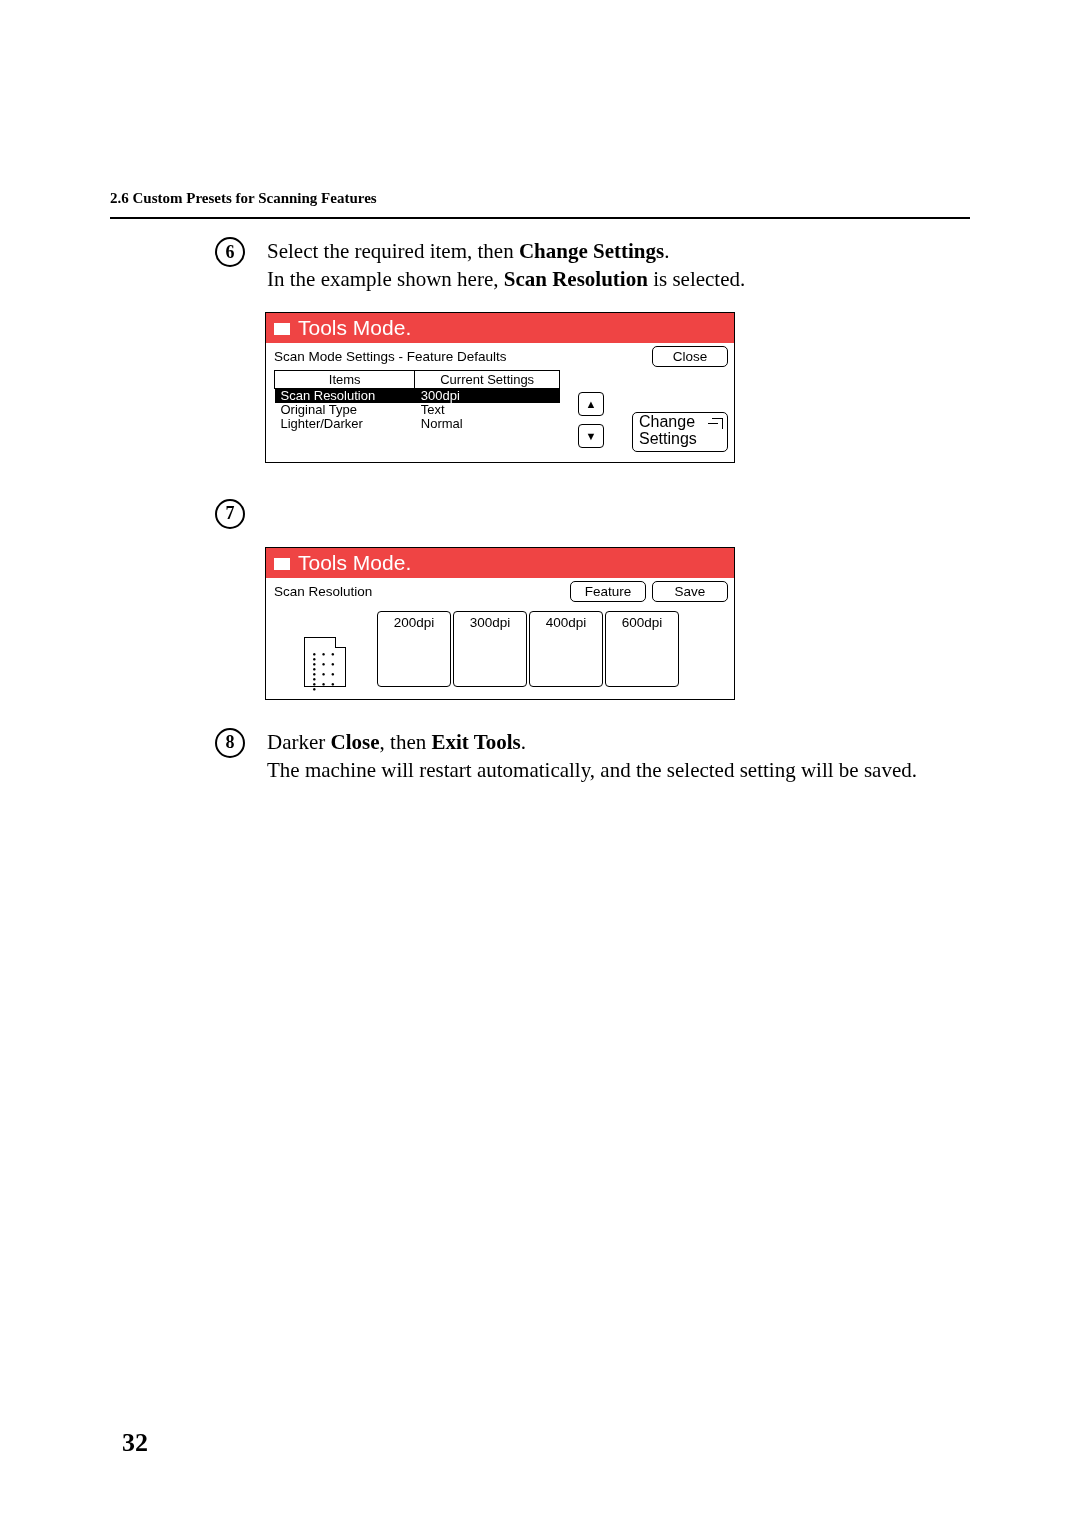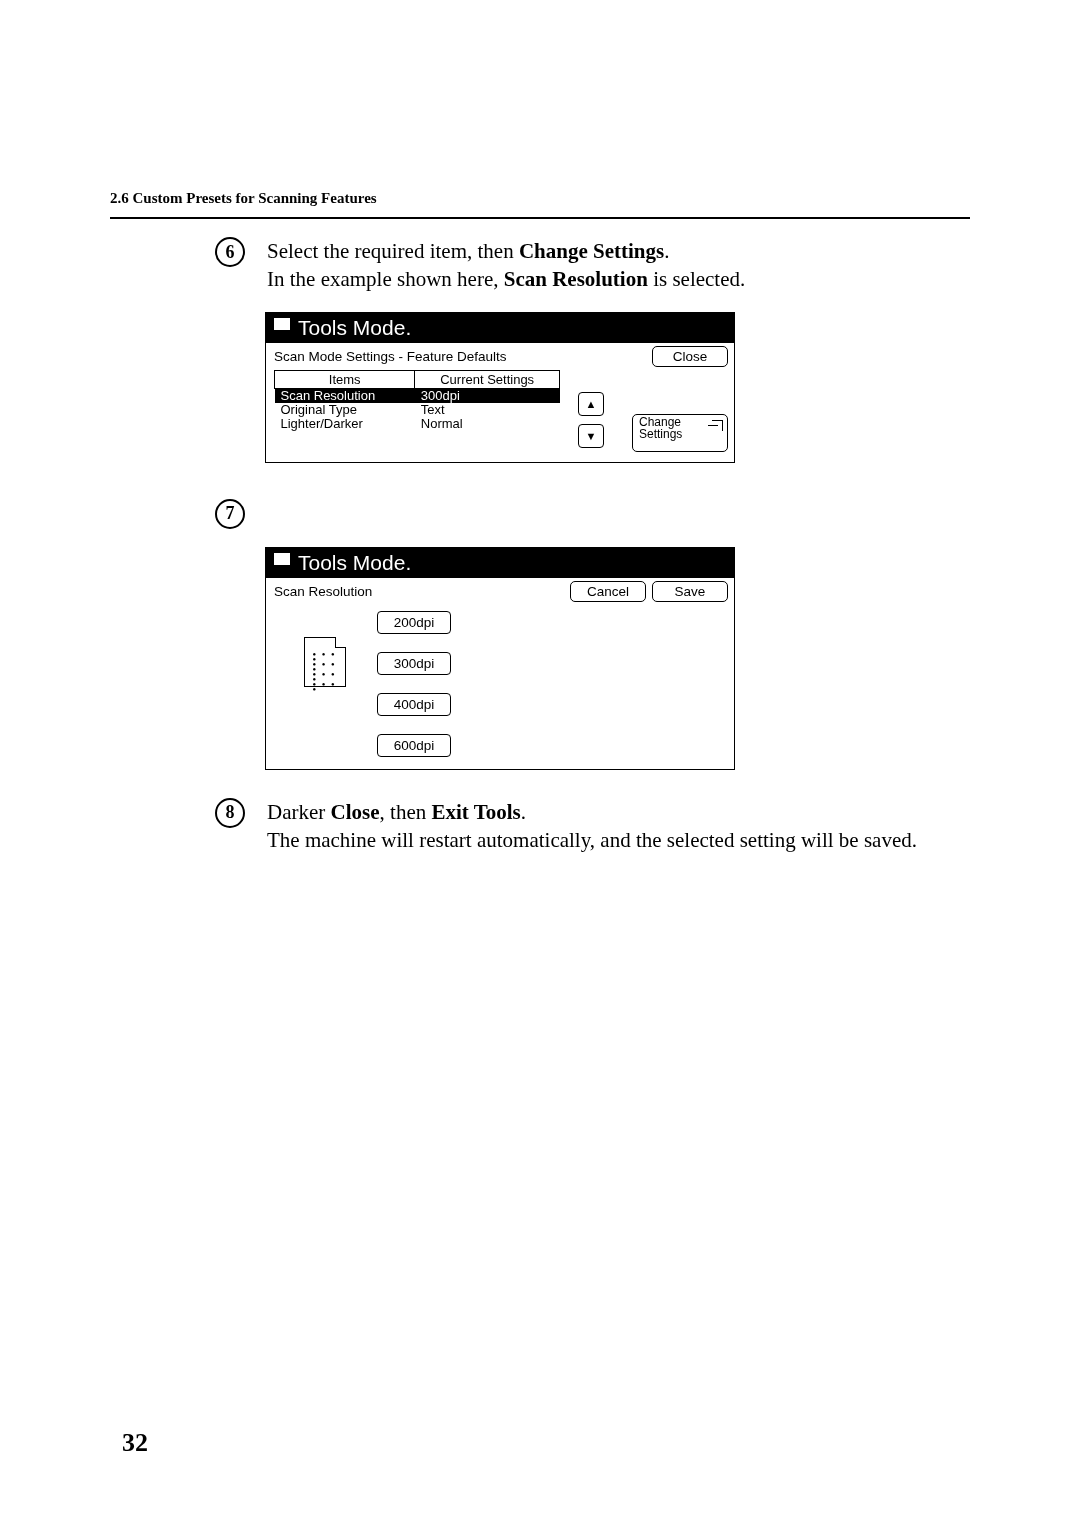--- a/index.html
+++ b/index.html
@@ -51,25 +51,26 @@
 
   .panel {
     margin-left: 155px;
     width: 470px;
     border: 1px solid #000;
     background: #fff;
     box-sizing: border-box;
     font-family: Arial, Helvetica, sans-serif;
   }
   .panel-title {
-    background: #000000;
+    background: #ef4444;
     color: #fff;
     font-size: 21px;
     padding: 3px 8px;
     display: flex;
+    align-items: center;
   }
   .panel-title .icon {
     width: 18px;
     height: 14px;
     margin-right: 6px;
     position: relative;
     display: inline-block;
   }
   .panel-title .icon::before {
     content: "";
@@ -149,22 +150,22 @@
     flex-direction: column;
     justify-content: flex-end;
     align-items: flex-start;
     padding-left: 28px;
     padding-bottom: 0;
   }
   .change-btn {
     border: 1px solid #000;
     border-radius: 5px;
     width: 84px;
-    padding: 1px 4px 10px 6px;
-    font-size: 12px;
+    padding: 1px 4px 3px 6px;
+    font-size: 16px;
     line-height: 1.05;
     position: relative;
     text-align: left;
   }
   .change-btn .arrow-icon {
     position: absolute;
     right: 4px;
     top: 5px;
     width: 10px;
     height: 10px;
@@ -209,22 +210,22 @@
   .doc-icon .dots {
     position: absolute;
     left: 8px; top: 14px;
     font-size: 6px;
     line-height: 5px;
     letter-spacing: 2px;
     color:#000;
   }
   .opt-col {
     display: flex;
-    flex-direction: column;
-    gap: 18px;
+    flex-direction: row;
+    gap: 2px;
   }
   .opt-btn {
     width: 72px;
     border: 1px solid #000;
     border-radius: 4px;
     padding: 3px 0;
     text-align: center;
     font-size: 13.5px;
     background:#fff;
   }
@@ -309,21 +310,21 @@
     <div class="step-num">7</div>
   </div>
 
   <div class="panel" style="margin-top:18px;">
     <div class="panel-title">
       <span class="icon"></span>
       <span>Tools Mode.</span>
     </div>
     <div class="subhead-row2">
       <span class="label">Scan Resolution</span>
-      <div class="pill-btn">Cancel</div>
+      <div class="pill-btn">Feature</div>
       <div class="pill-btn">Save</div>
     </div>
     <div class="panel2-body">
       <div class="doc-icon-box">
         <div class="doc-icon">
           <div class="corner"></div>
           <div class="dots">● ● ● ●<br>● ● ● ●<br>● ● ● ●<br>● ● ● ●</div>
         </div>
       </div>
       <div class="opt-col">

